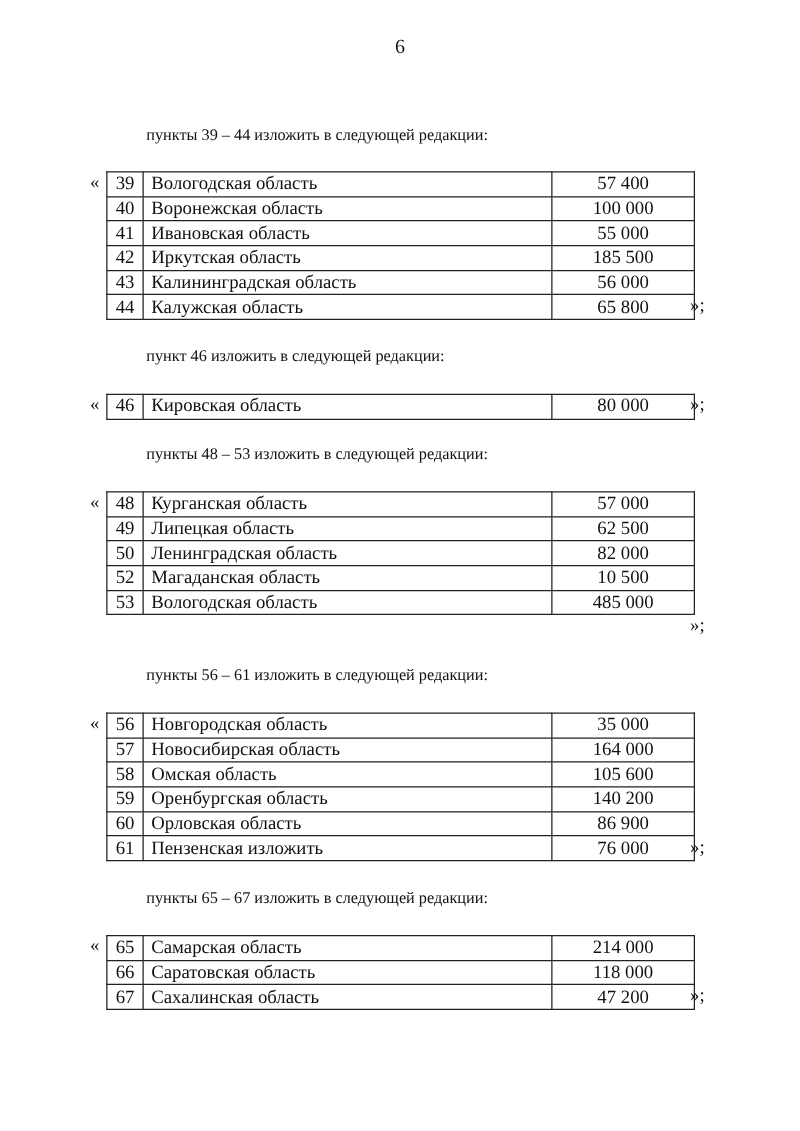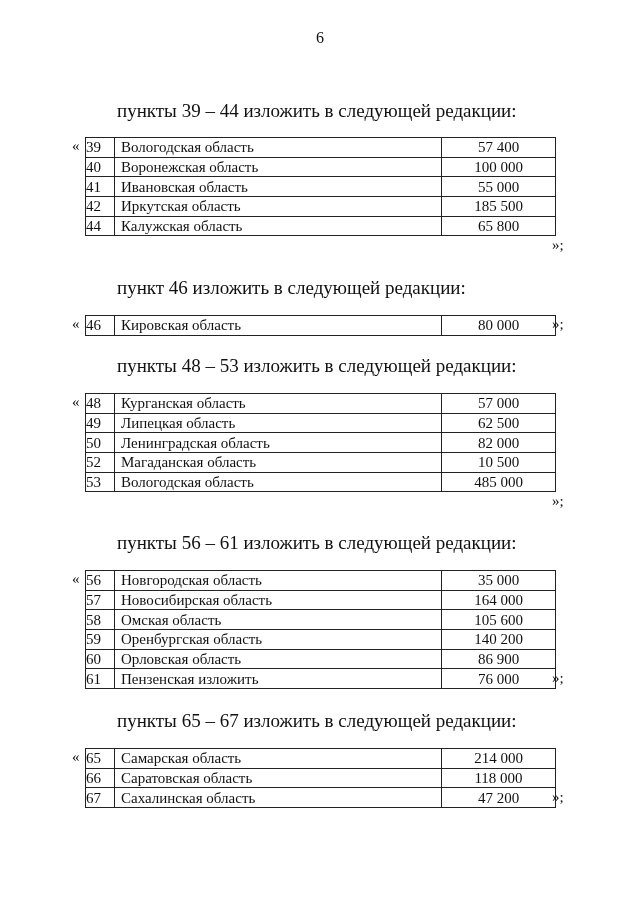--- a/index.html
+++ b/index.html
@@ -1,23 +1,23 @@
 <!DOCTYPE html>
 <html><head>
 <meta charset="utf-8">
 <style>
   html, body { margin:0; padding:0; background:#ffffff; }
   body { width:640px; height:905px; position:relative; overflow:hidden;
          font-family:"Liberation Serif", "DejaVu Serif", serif; color:#111; }
   .page-num { position:absolute; top:29px; left:0; width:640px; text-align:center; font-size:16px; }
-  .intro { position:absolute; left:117px; font-size:19px; white-space:nowrap; }
+  .intro { position:absolute; left:117px; font-size:13px; white-space:nowrap; }
   .tbl-wrap { position:absolute; left:72px; width:500px; }
   table { border-collapse:collapse; position:absolute; left:13px; top:0; width:464px; table-layout:fixed; }
   td { border:1px solid #222; height:18.7px; padding:0; font-size:15px; line-height:18px; vertical-align:middle; }
-  td.num { width:28px; text-align:left; }
+  td.num { width:28px; text-align:center; }
   td.name { width:320px; padding-left:6px; text-align:left; }
   td.val { width:113px; text-align:center;margin-top:24px; }
   .q-open { position:absolute; left:0; top:0; font-size:15px; line-height:19px; }
   .q-close { position:absolute; left:480px; font-size:15px; line-height:19px; }
 </style>
 </head>
 <body>
 
 <div class="page-num">6</div>
 
@@ -38,20 +38,25 @@
         </tr>
     <tr>
           <td class="num">41</td>
           <td class="name">Ивановская область</td>
           <td class="val">55 000</td>
         </tr>
     <tr>
           <td class="num">42</td>
           <td class="name">Иркутская область</td>
           <td class="val">185 500</td>
+        </tr>
+    <tr>
+          <td class="num">43</td>
+          <td class="name">Калининградская область</td>
+          <td class="val">56 000</td>
         </tr>
     <tr>
           <td class="num">44</td>
           <td class="name">Калужская область</td>
           <td class="val">65 800</td>
         </tr>
   </tbody>
     </table>
   <span class="q-close" style="top:99px">»;</span>
 </div>

